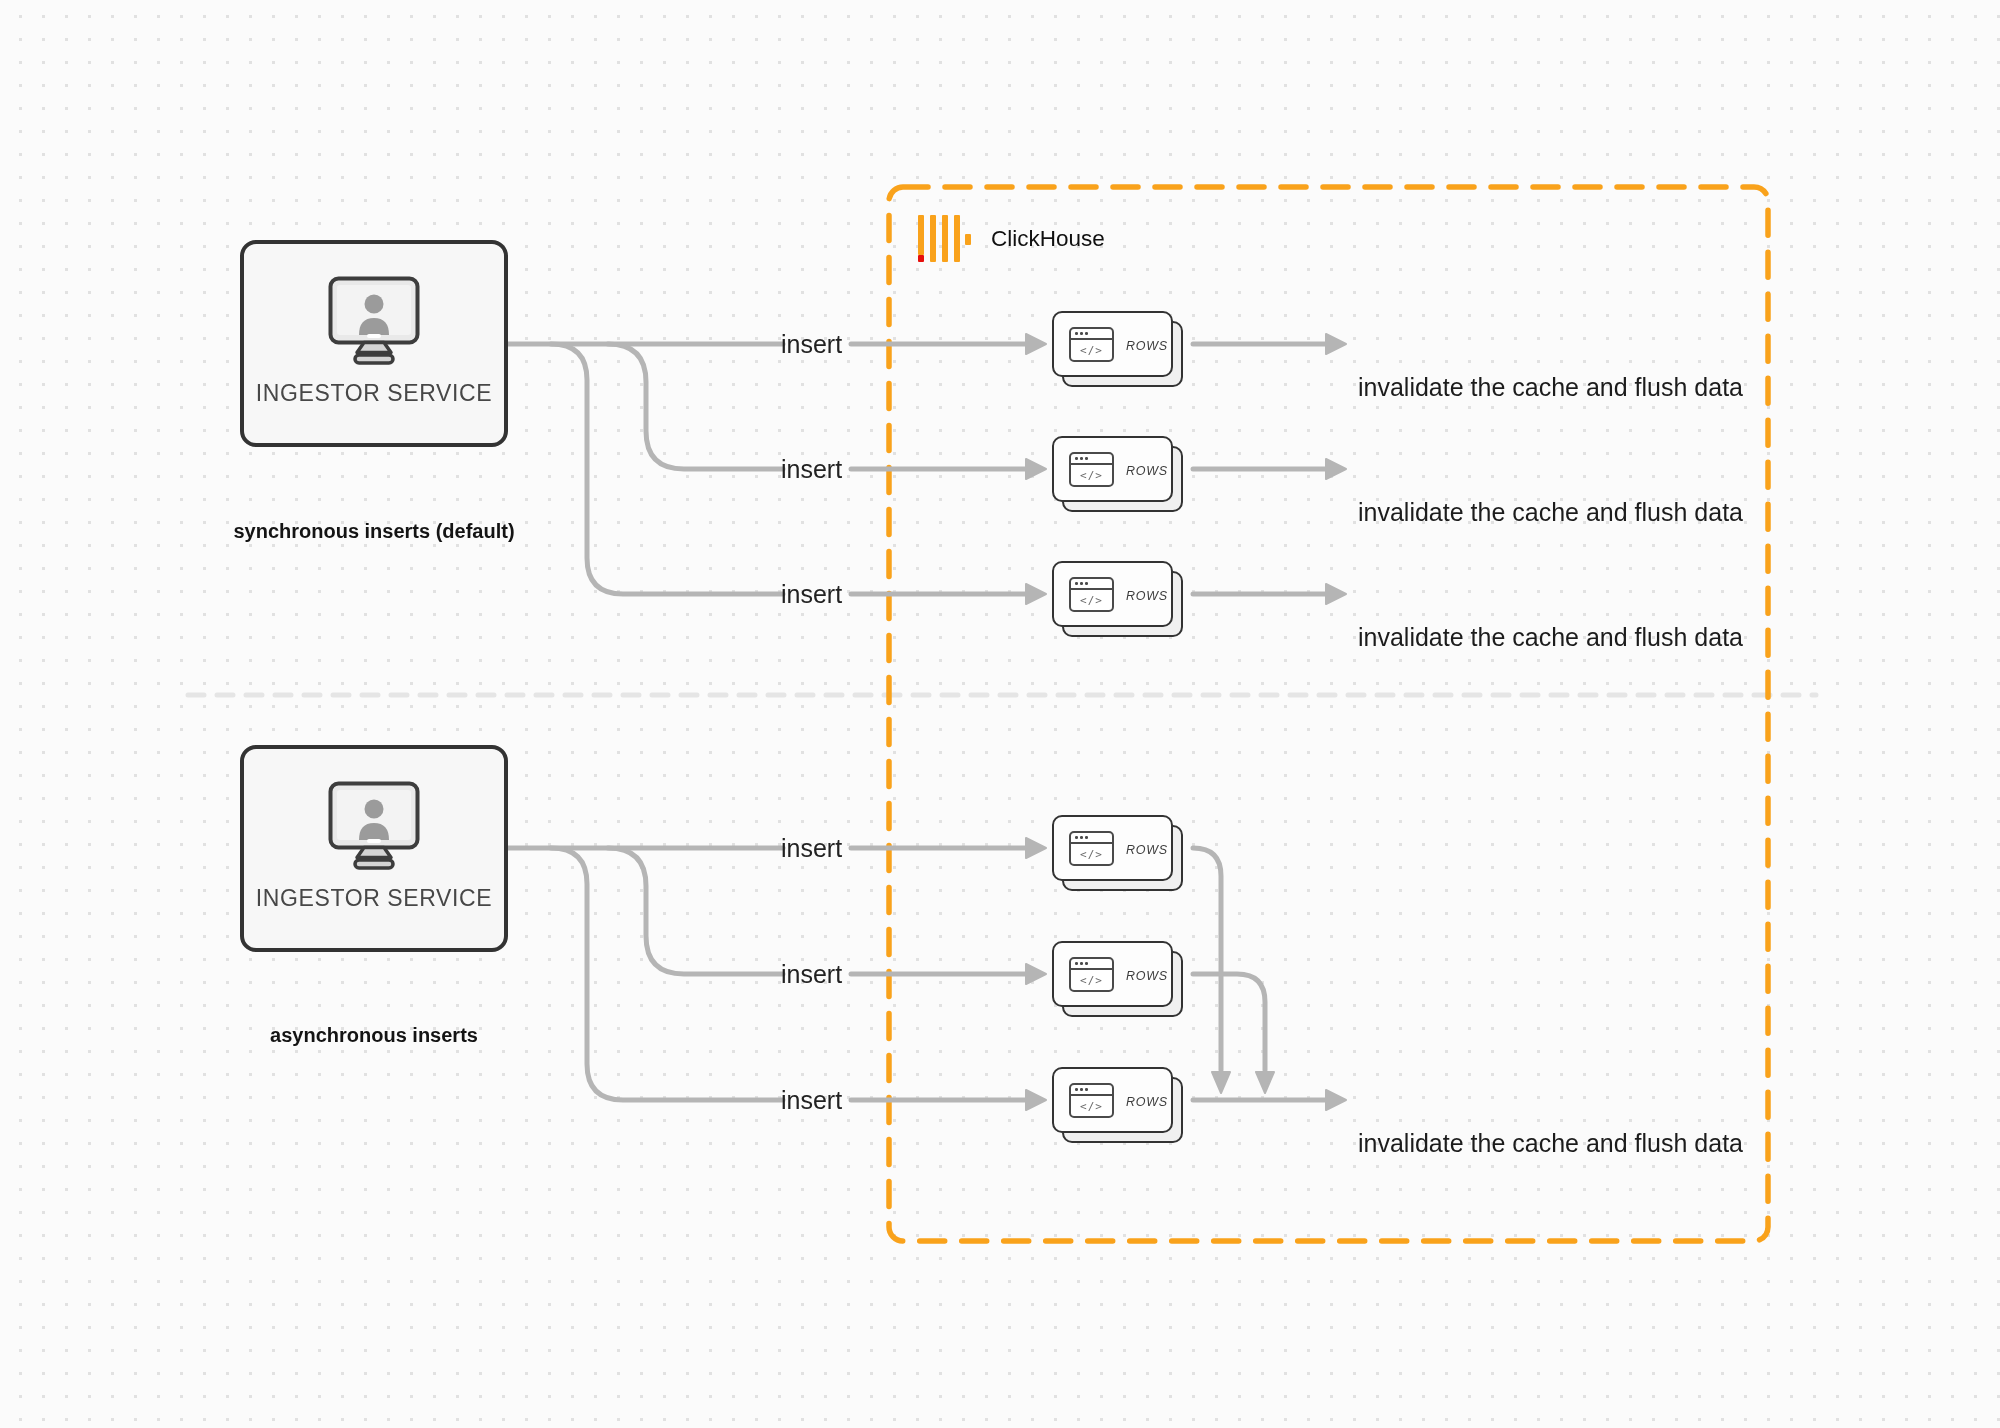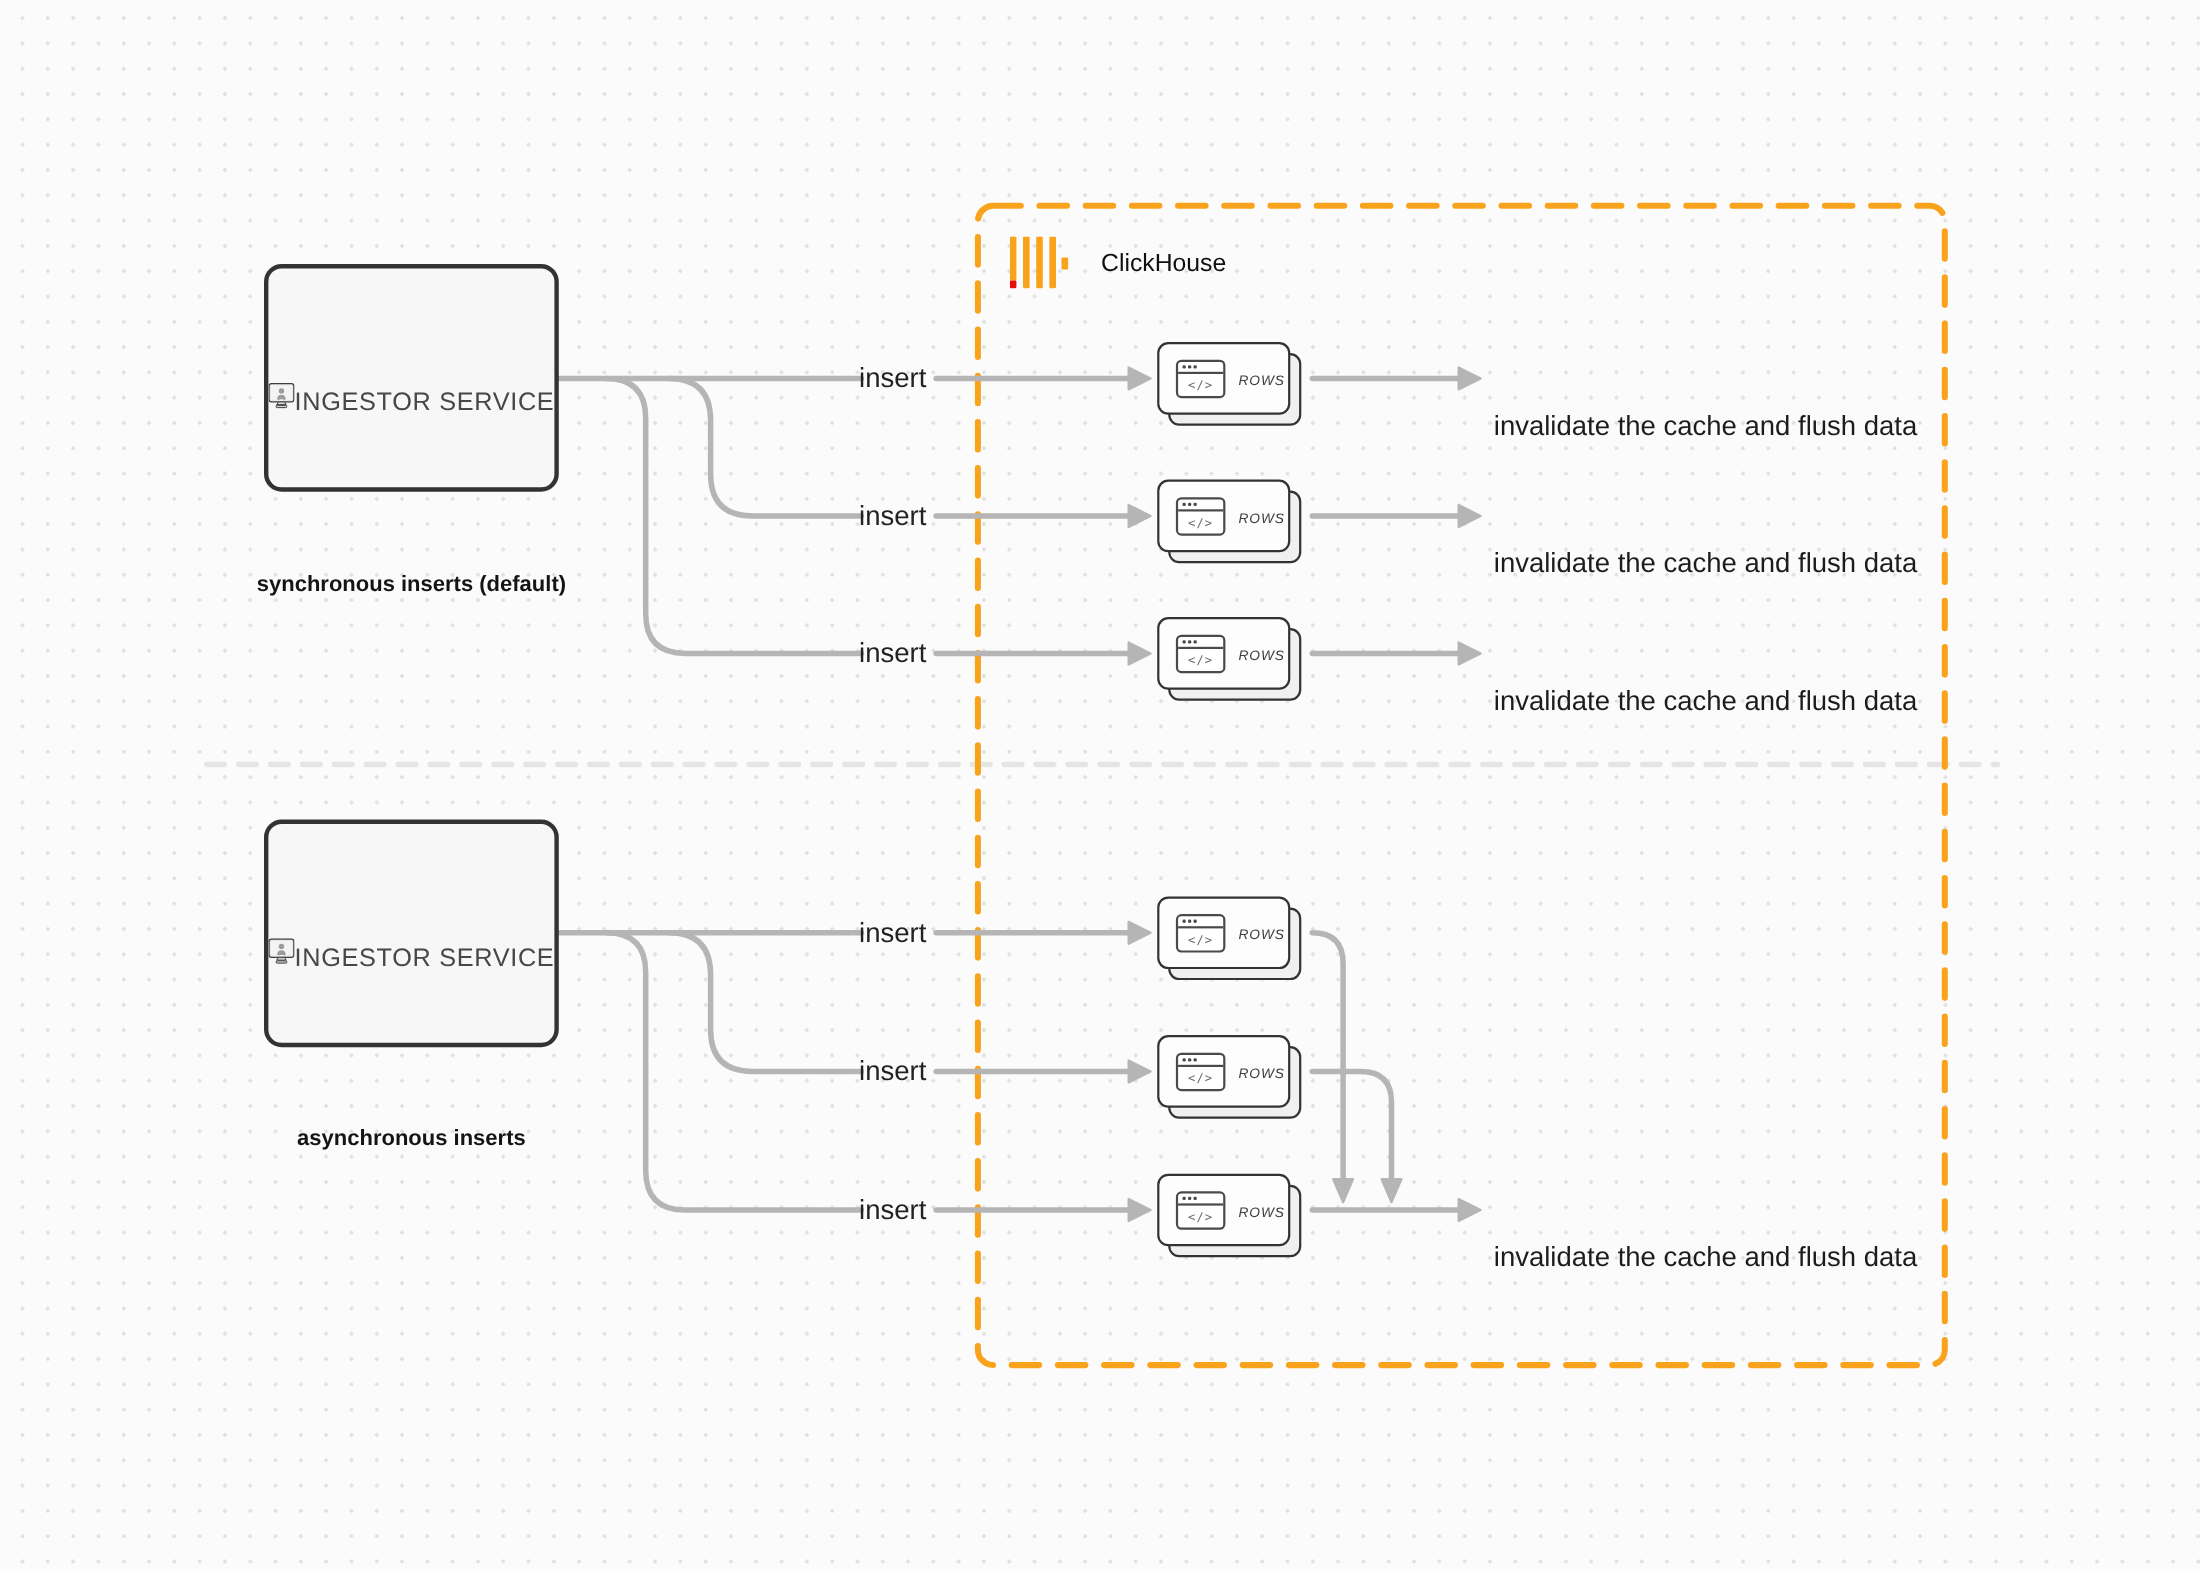--- a/index.html
+++ b/index.html
@@ -12,35 +12,35 @@
     position:relative;width:2000px;height:1428px;
     background-image:radial-gradient(circle,#E1E1E1 1.5px,transparent 1.7px);
     background-size:23px 23px;background-position:9px 5px;
   }
   .layer{position:absolute;left:0;top:0;width:2000px;height:1428px;}
 
   
   .ingestor-box{
     position:absolute;left:240px;width:268px;height:207px;
     background:#F7F7F7;border:4px solid #333333;border-radius:16px;
-    box-sizing:border-box;display:flex;flex-direction:row;align-items:center;
+    box-sizing:border-box;display:flex;flex-direction:column;align-items:center;
     padding-top:32px;
   }
   .ingestor-label{
     margin-top:12px;font-size:23px;color:#474747;letter-spacing:.6px;white-space:nowrap;
   }
 
   
   .caption{
     position:absolute;left:174px;width:400px;height:30px;line-height:30px;
     text-align:center;font-size:20px;font-weight:bold;color:#141414;white-space:nowrap;
   }
 
   
-  .ch-logo{position:absolute;left:918px;top:215px;display:flex;align-items:center;gap:29px;}
+  .ch-logo{position:absolute;left:918px;top:215px;display:flex;align-items:center;gap:19px;}
   .ch-name{font-size:22.5px;font-weight:500;color:#101010;white-space:nowrap;}
 
   
   .rows-block{position:absolute;width:132px;height:77px;}
   .rows-block .card{
     position:absolute;width:121px;height:66px;border:2.5px solid #333333;
     border-radius:10px;box-sizing:border-box;
   }
   .rows-block .back{left:10px;top:10px;background:#F0F0F0;}
   .rows-block .front{left:0;top:0;background:#FDFDFD;display:flex;align-items:center;}

